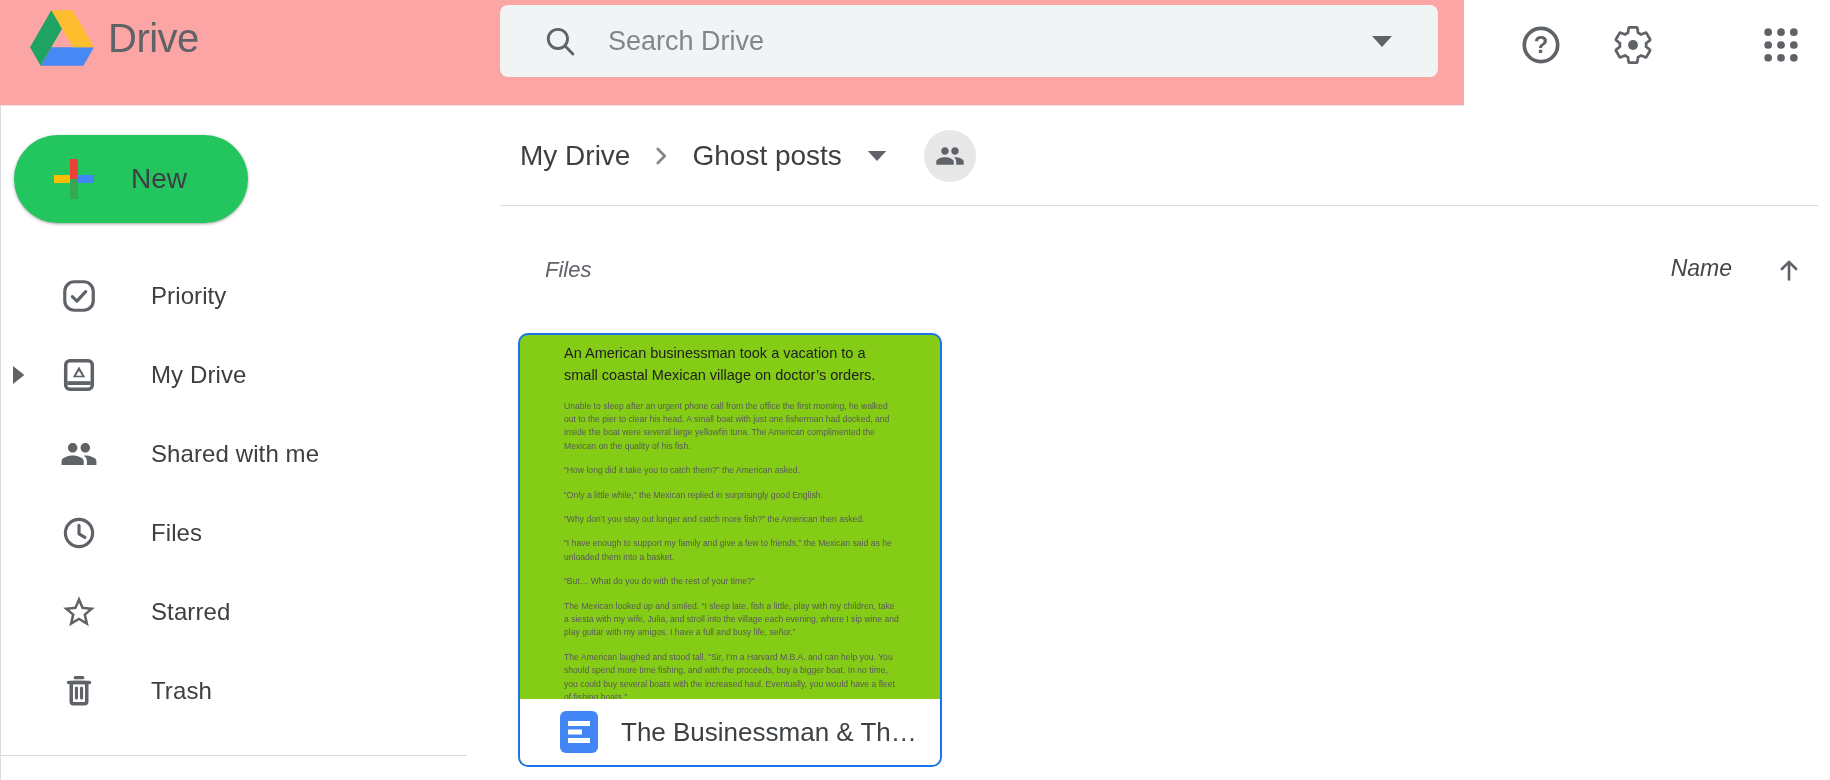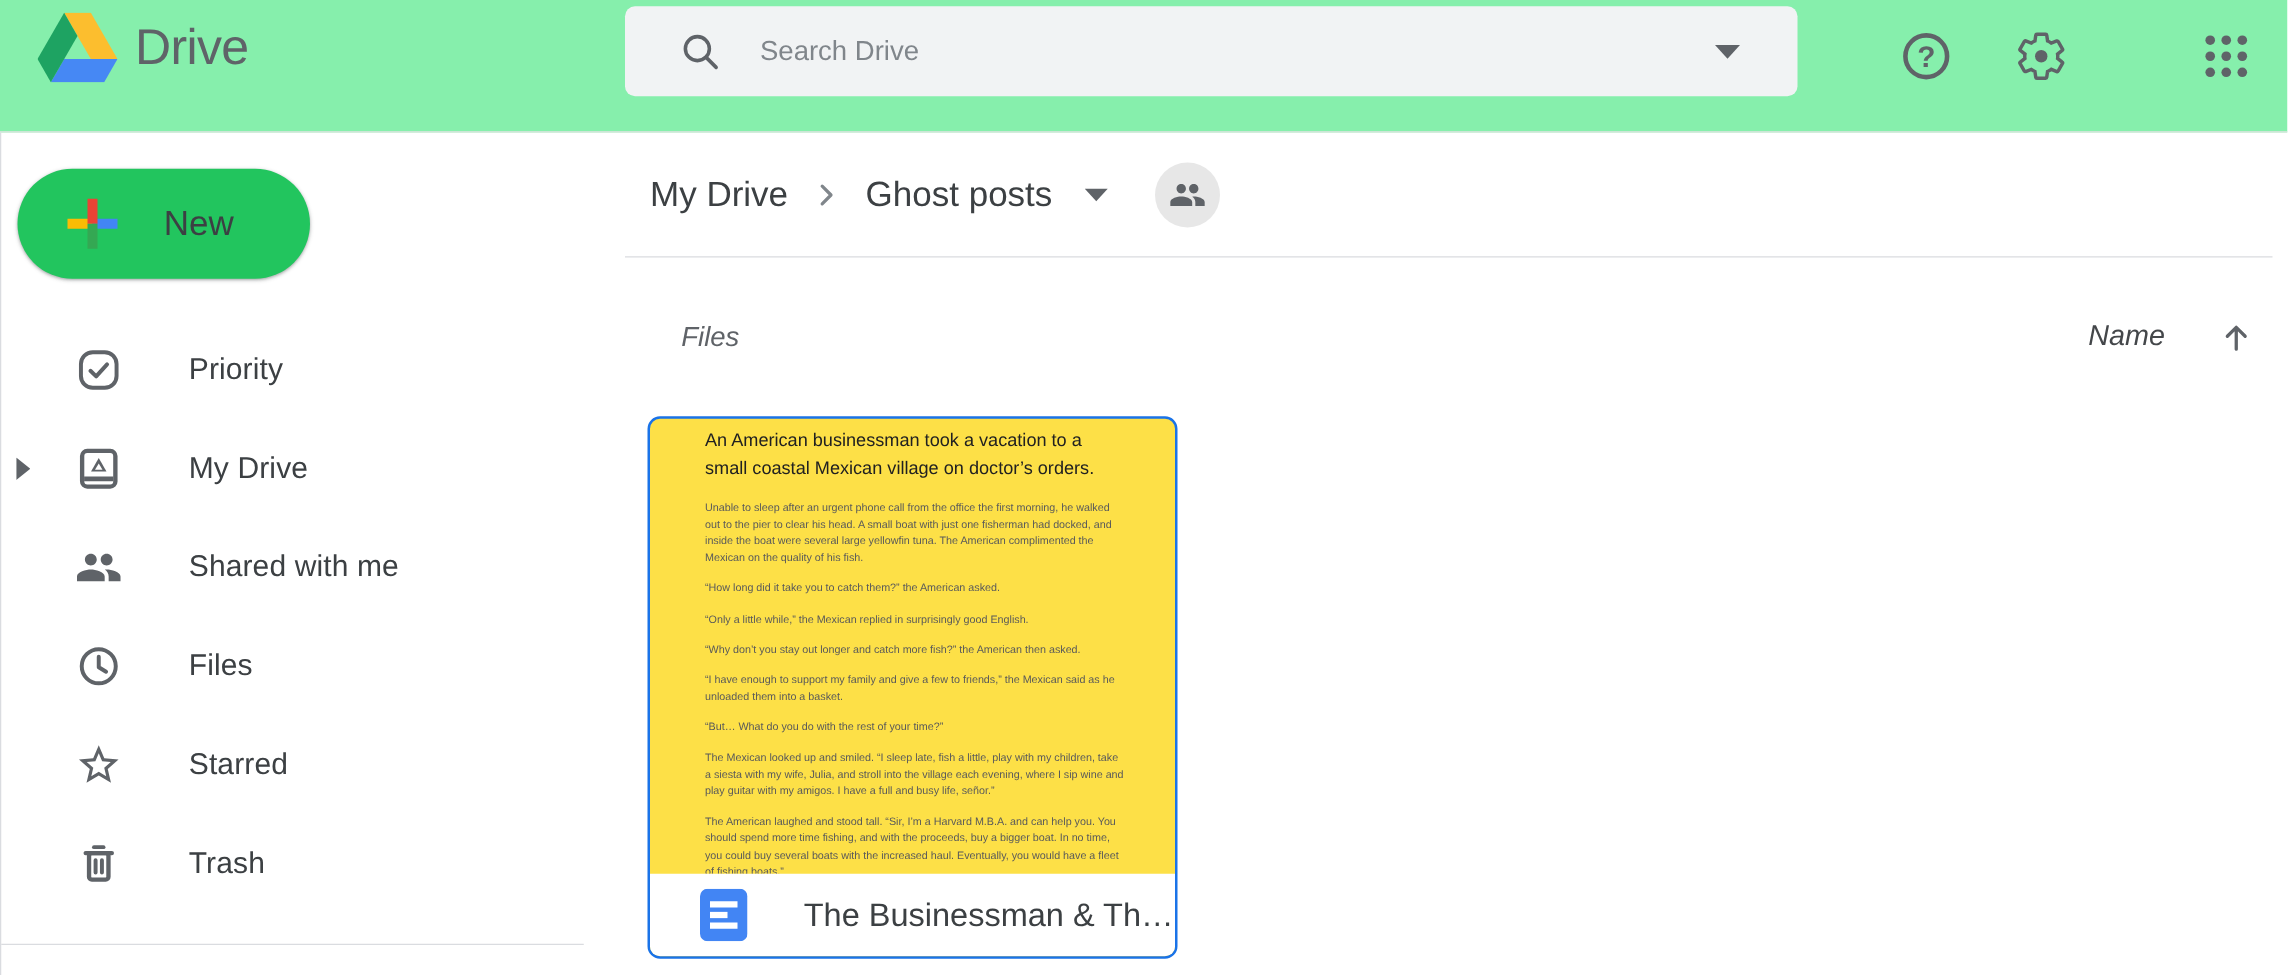--- a/index.html
+++ b/index.html
@@ -2,27 +2,27 @@
 <html><head>
 <meta charset="utf-8">
 <style>
   html,body{margin:0;padding:0;}
   body{
     width:1830px;height:780px;position:relative;overflow:hidden;
     background:#ffffff;font-family:"Liberation Sans","DejaVu Sans",sans-serif;
     -webkit-font-smoothing:antialiased;
   }
   
-  .header{position:absolute;left:0;top:0;width:1830px;height:105px;background:#86efac;border-bottom:1px solid #e3e3e3;}
+  .header{position:absolute;left:0;top:0;width:1464px;height:105px;background:#fca5a5;border-bottom:1px solid #e3e3e3;}
   .logo{position:absolute;left:30px;top:8px;height:60px;display:flex;align-items:center;cursor:pointer;}
   .logo svg{width:64px;height:56px;}
   .logo-text{margin-left:14px;font-size:40px;color:#5f6368;letter-spacing:-0.5px;}
   .searchbar{position:absolute;left:500px;top:5px;width:938px;height:72px;background:#f1f3f4;border-radius:8px;display:flex;align-items:center;}
   .search-icon{margin-left:42px;width:36px;height:36px;display:flex;}
-  .search-input{flex:1;margin-left:28px;border:none;outline:none;background:transparent;font-size:22px;color:#3c4043;font-family:inherit;}
+  .search-input{flex:1;margin-left:28px;border:none;outline:none;background:transparent;font-size:27px;color:#3c4043;font-family:inherit;}
   .search-input::placeholder{color:#80868b;}
   .search-arrow{margin-right:44px;width:24px;height:14px;display:flex;cursor:pointer;}
   .hdr-btn{width:46px;height:46px;display:flex;align-items:center;justify-content:center;cursor:pointer;}
   .hdr-btn svg{width:44px;height:44px;}
   .hb-help{position:absolute;left:1518px;top:22px;}
   .hb-gear{position:absolute;left:1610px;top:22px;}
   .hb-apps{position:absolute;left:1758px;top:22px;}
   
   .sidebar{position:absolute;left:0;top:106px;width:500px;height:674px;border-left:1px solid #dadce0;box-sizing:border-box;}
   .new-btn{position:absolute;left:13px;top:29px;width:234px;height:88px;background:#22c55e;border-radius:44px;
@@ -45,28 +45,28 @@
   .crumb-arrow{margin-left:24px;width:22px;height:13px;display:flex;cursor:pointer;}
   .shared-badge{margin-left:36px;width:52px;height:52px;border-radius:50%;background:#e7e7e7;display:flex;align-items:center;justify-content:center;}
   .shared-badge svg{width:30px;height:30px;}
   .crumb-divider{position:absolute;left:0;top:99px;width:1318px;height:1px;background:#dadce0;}
   .files-row{position:absolute;left:0;top:138px;width:1318px;height:52px;display:flex;align-items:center;justify-content:space-between;font-style:italic;}
   .files-title{margin-left:45px;font-size:22px;font-weight:500;color:#5f6368;}
   .sort-control{display:flex;align-items:flex-start;cursor:pointer;}
   .sort-label{font-size:23px;font-weight:500;color:#44474a;}
   .sort-arrow{margin-left:42px;margin-right:14px;width:30px;height:30px;display:flex;}
   
-  .file-card{position:absolute;left:18px;top:227px;width:424px;height:434px;background:#fde047;
+  .file-card{position:absolute;left:18px;top:227px;width:424px;height:434px;background:#84cc16;
     border:2px solid #1a73e8;border-radius:10px;box-sizing:border-box;overflow:hidden;cursor:pointer;}
   .doc-preview{position:absolute;left:0;top:0;right:0;bottom:66px;overflow:hidden;padding:8px 40px 0 44px;}
   .doc-heading{font-size:14.5px;line-height:1.5;color:#212121;margin-bottom:13px;}
   .doc-body p{font-size:8.6px;line-height:1.56;color:#5a5a5a;margin:11px 0;}
   .card-footer{position:absolute;left:0;bottom:0;right:0;height:66px;display:flex;align-items:center;background:#fff;}
   .doc-type-icon{margin-left:40px;width:38px;height:42px;display:flex;}
-  .card-title{margin-left:45px;font-size:26px;font-weight:500;color:#3c4043;white-space:nowrap;overflow:hidden;}
+  .card-title{margin-left:23px;font-size:26px;font-weight:500;color:#3c4043;white-space:nowrap;overflow:hidden;}
 </style>
 </head>
 <body>
 
 <div class="header">
   <div class="logo">
     <svg viewBox="0 0 1443 1250">
       <path fill="#4688f4" d="M240.5 1250l240.5-416.7h962l-240.5 416.7z"></path>
       <path fill="#fcbe2e" d="M962 833.3h481L962 0H481z"></path>
       <path fill="#1ea362" d="M0 833.3l240.5 416.7 481-833.3L481 0z"></path>

